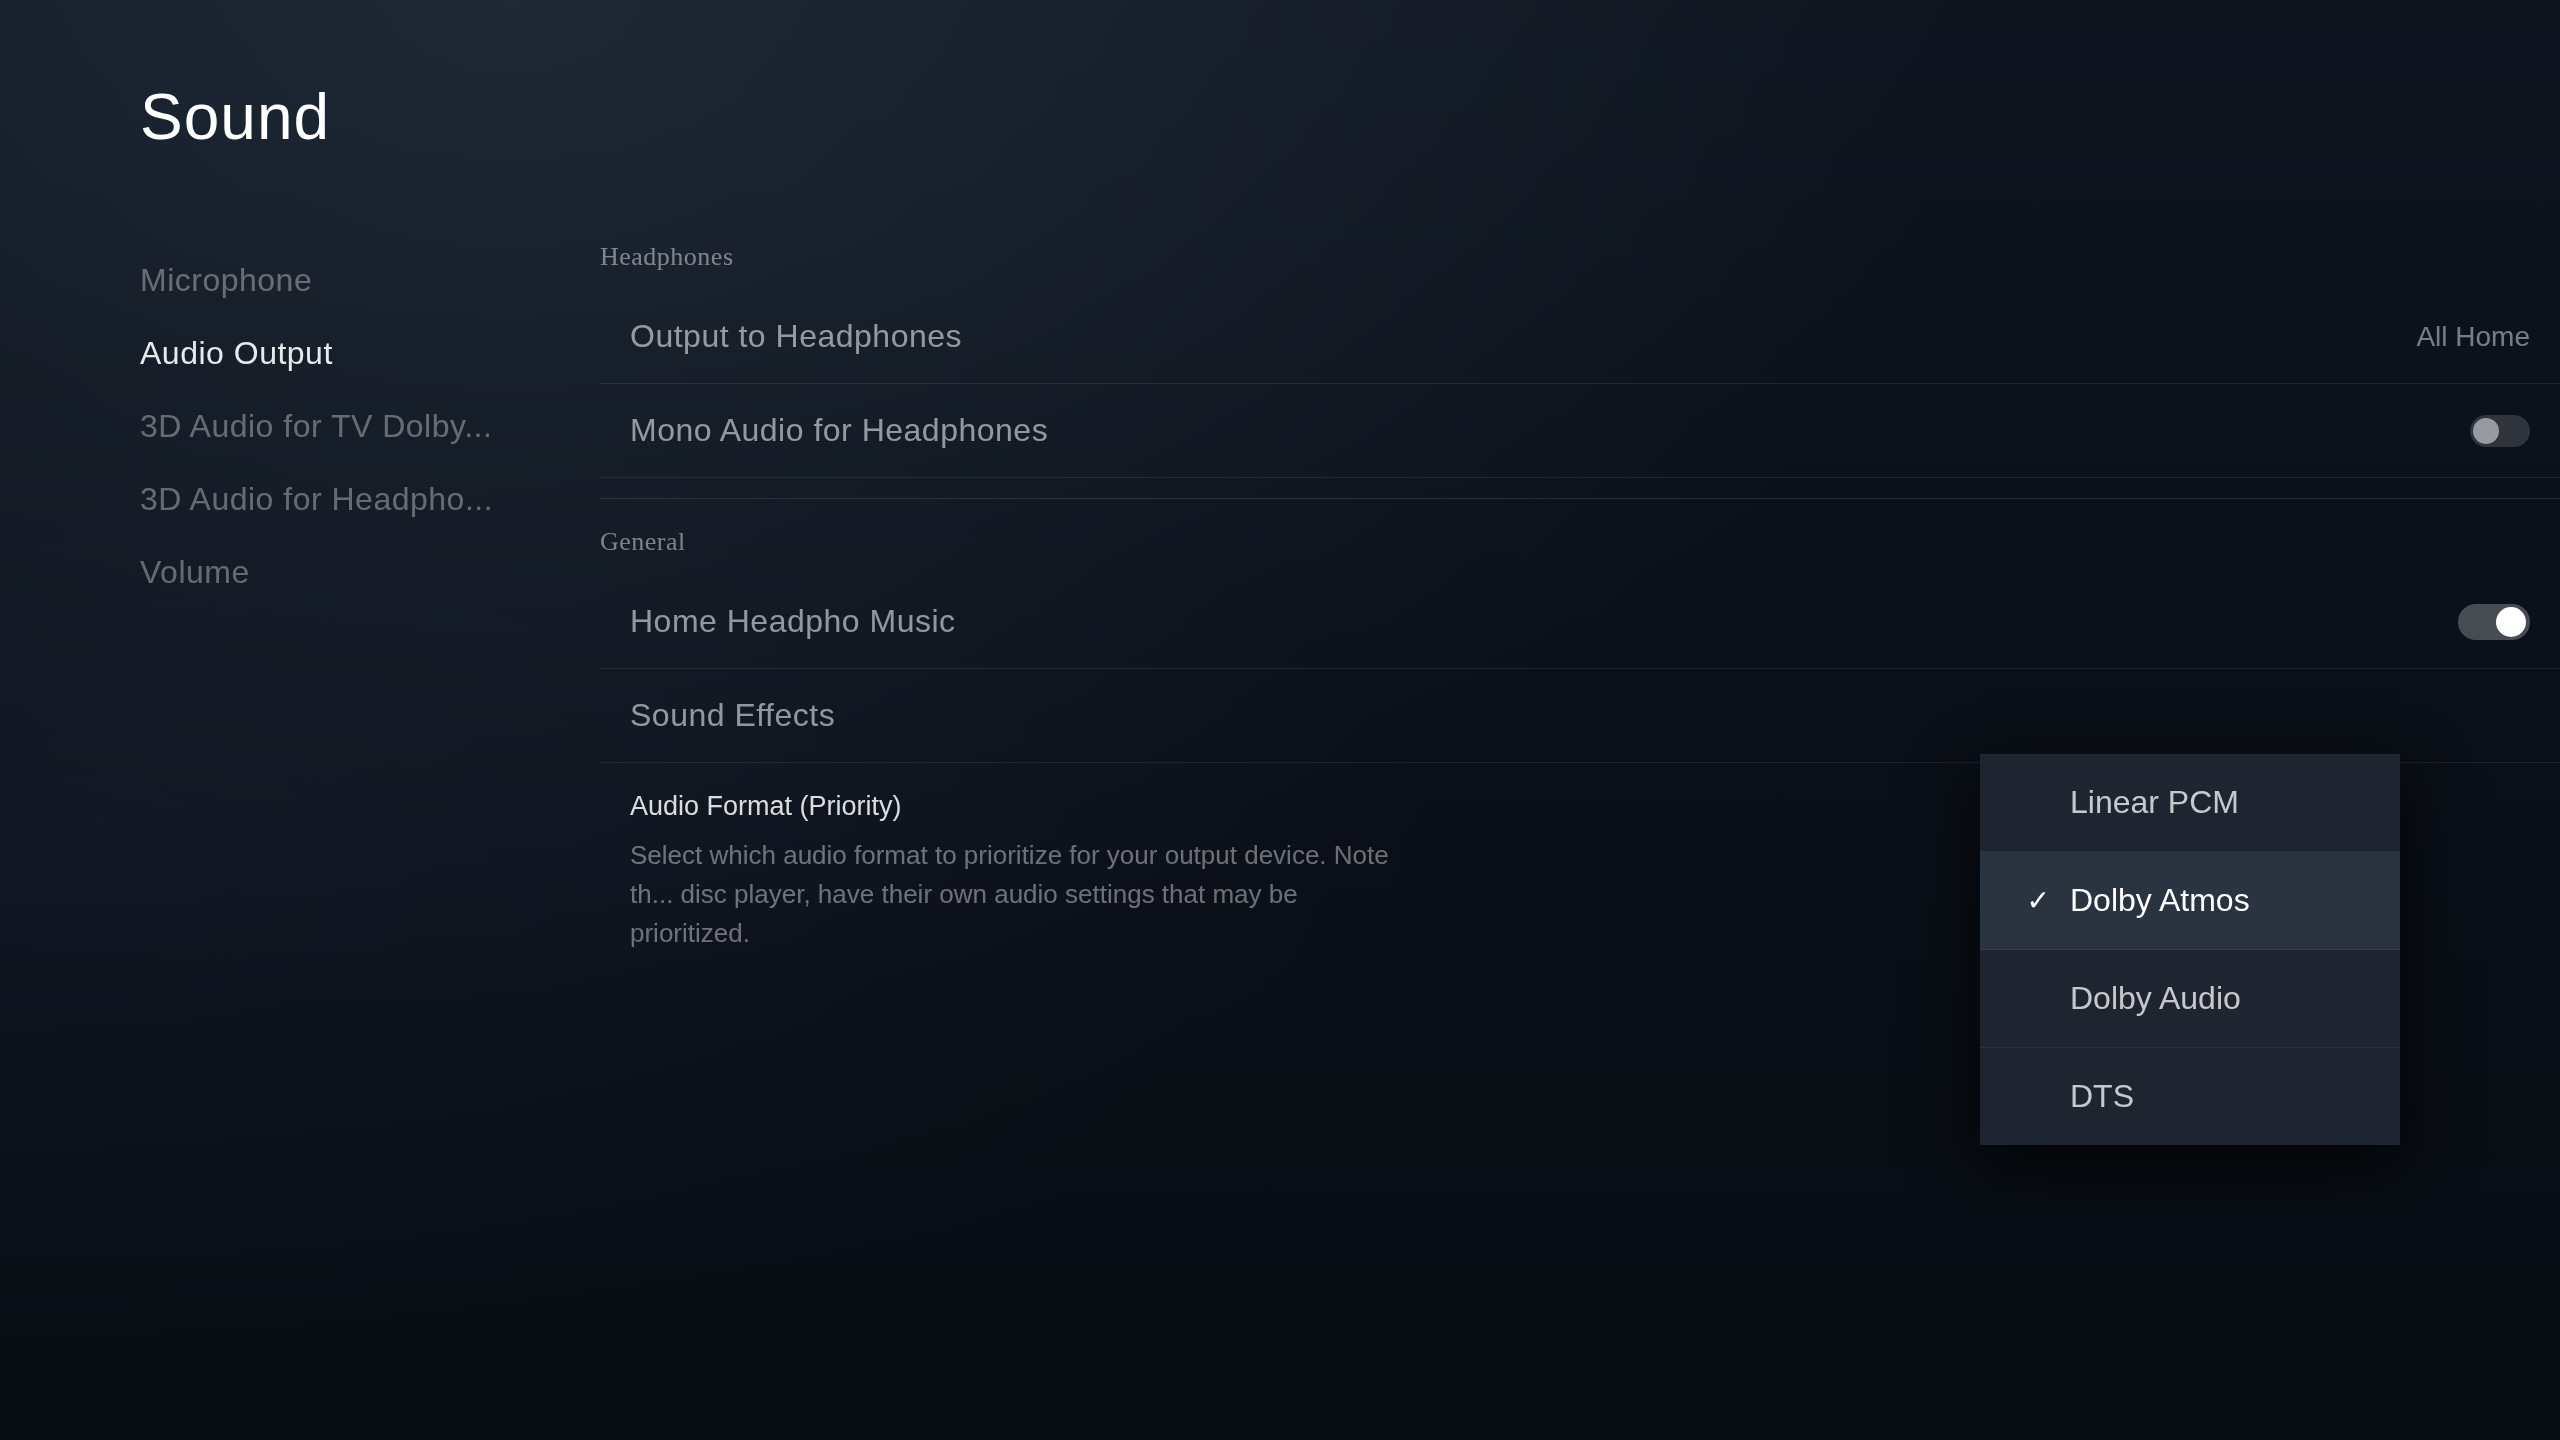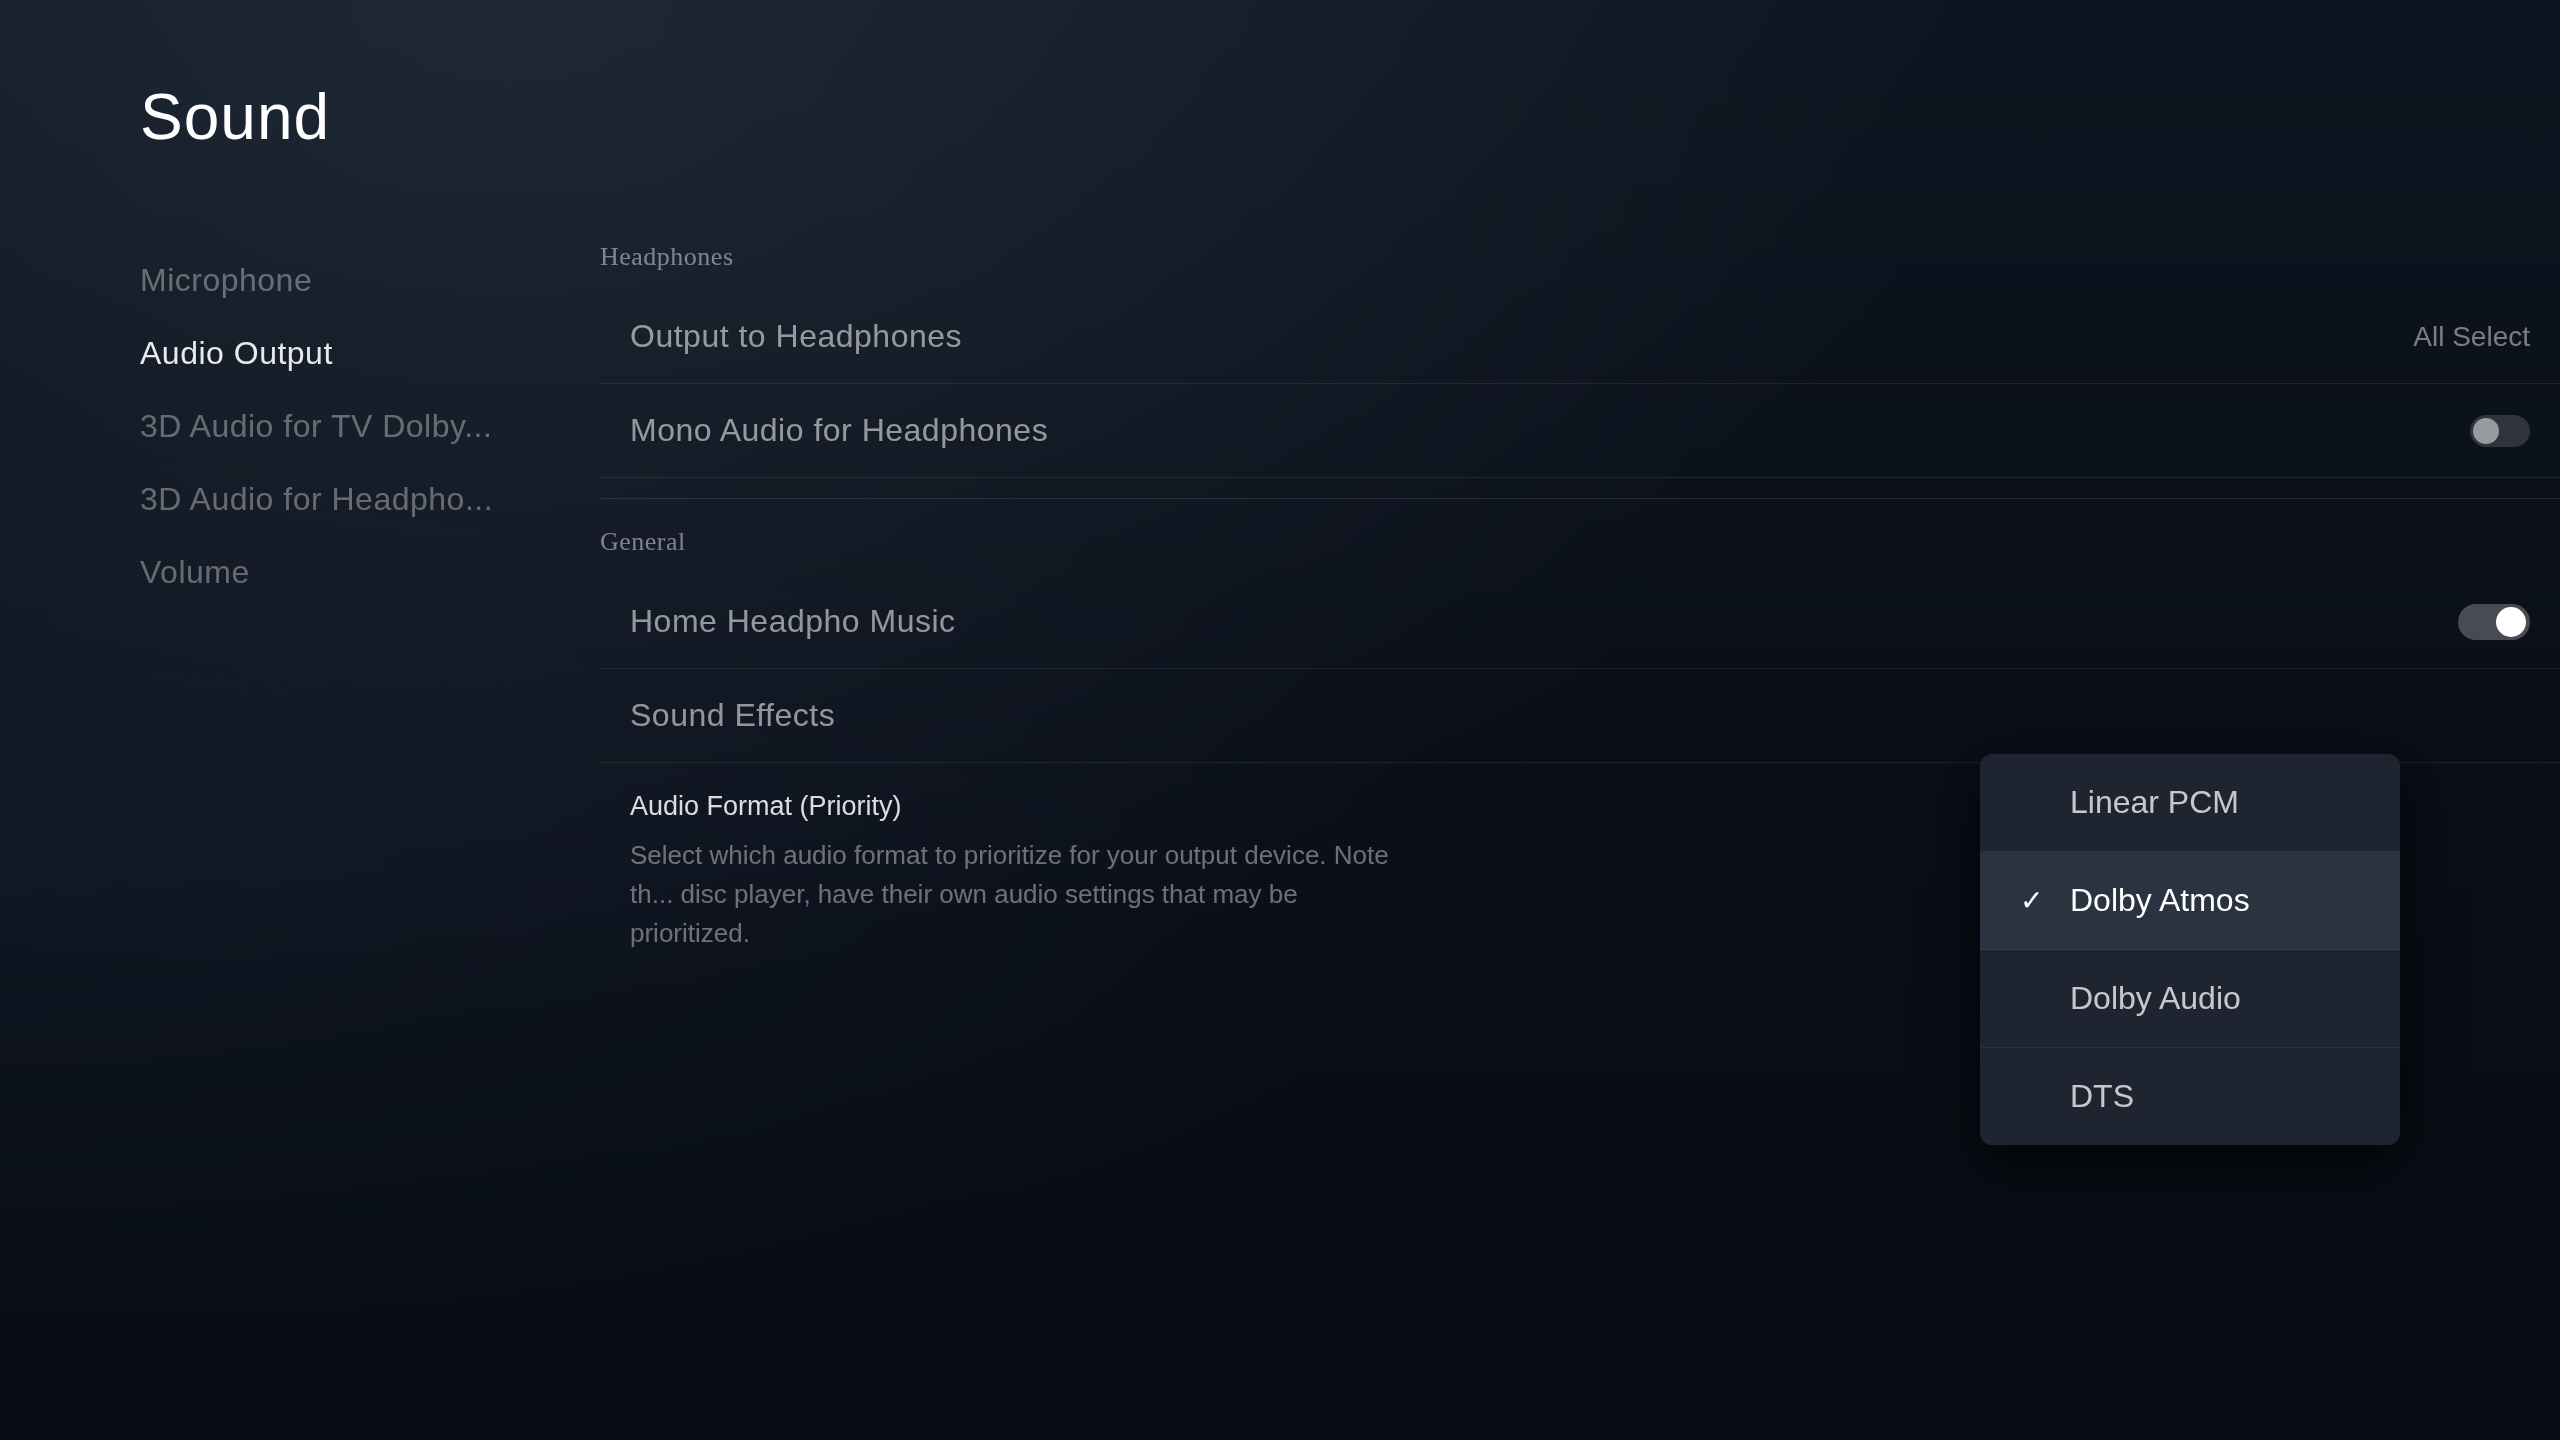--- a/index.html
+++ b/index.html
@@ -173,24 +173,25 @@
       max-width: 760px;
     }
 
     
     .dropdown-popup {
       position: absolute;
       right: 160px;
       top: 520px;
       width: 420px;
       background: #1e2530;
-      border-radius: 12px;
+      border-radius: 0;
       overflow: hidden;
       box-shadow: 0 20px 60px rgba(0, 0, 0, 0.8);
       z-index: 10;
+      text-align: right;
     }
 
     .dropdown-item {
       padding: 30px 40px;
       font-size: 32px;
       color: rgba(255, 255, 255, 0.75);
       cursor: pointer;
       display: flex;
       align-items: center;
       gap: 20px;
@@ -234,21 +235,21 @@
       <div class="nav-item">3D Audio for Headpho...</div>
       <div class="nav-item">Volume</div>
     </nav>
 
     <div class="right-content">
 
       <div class="section-label">Headphones</div>
 
       <div class="setting-row">
         <span class="setting-name">Output to Headphones</span>
-        <span class="setting-value">All Select</span>
+        <span class="setting-value">All Home</span>
       </div>
 
       <div class="setting-row">
         <span class="setting-name">Mono Audio for Headphones</span>
         <div class="mono-toggle">
           <div class="mono-knob"></div>
         </div>
       </div>
 
       <div class="section-divider"></div>

